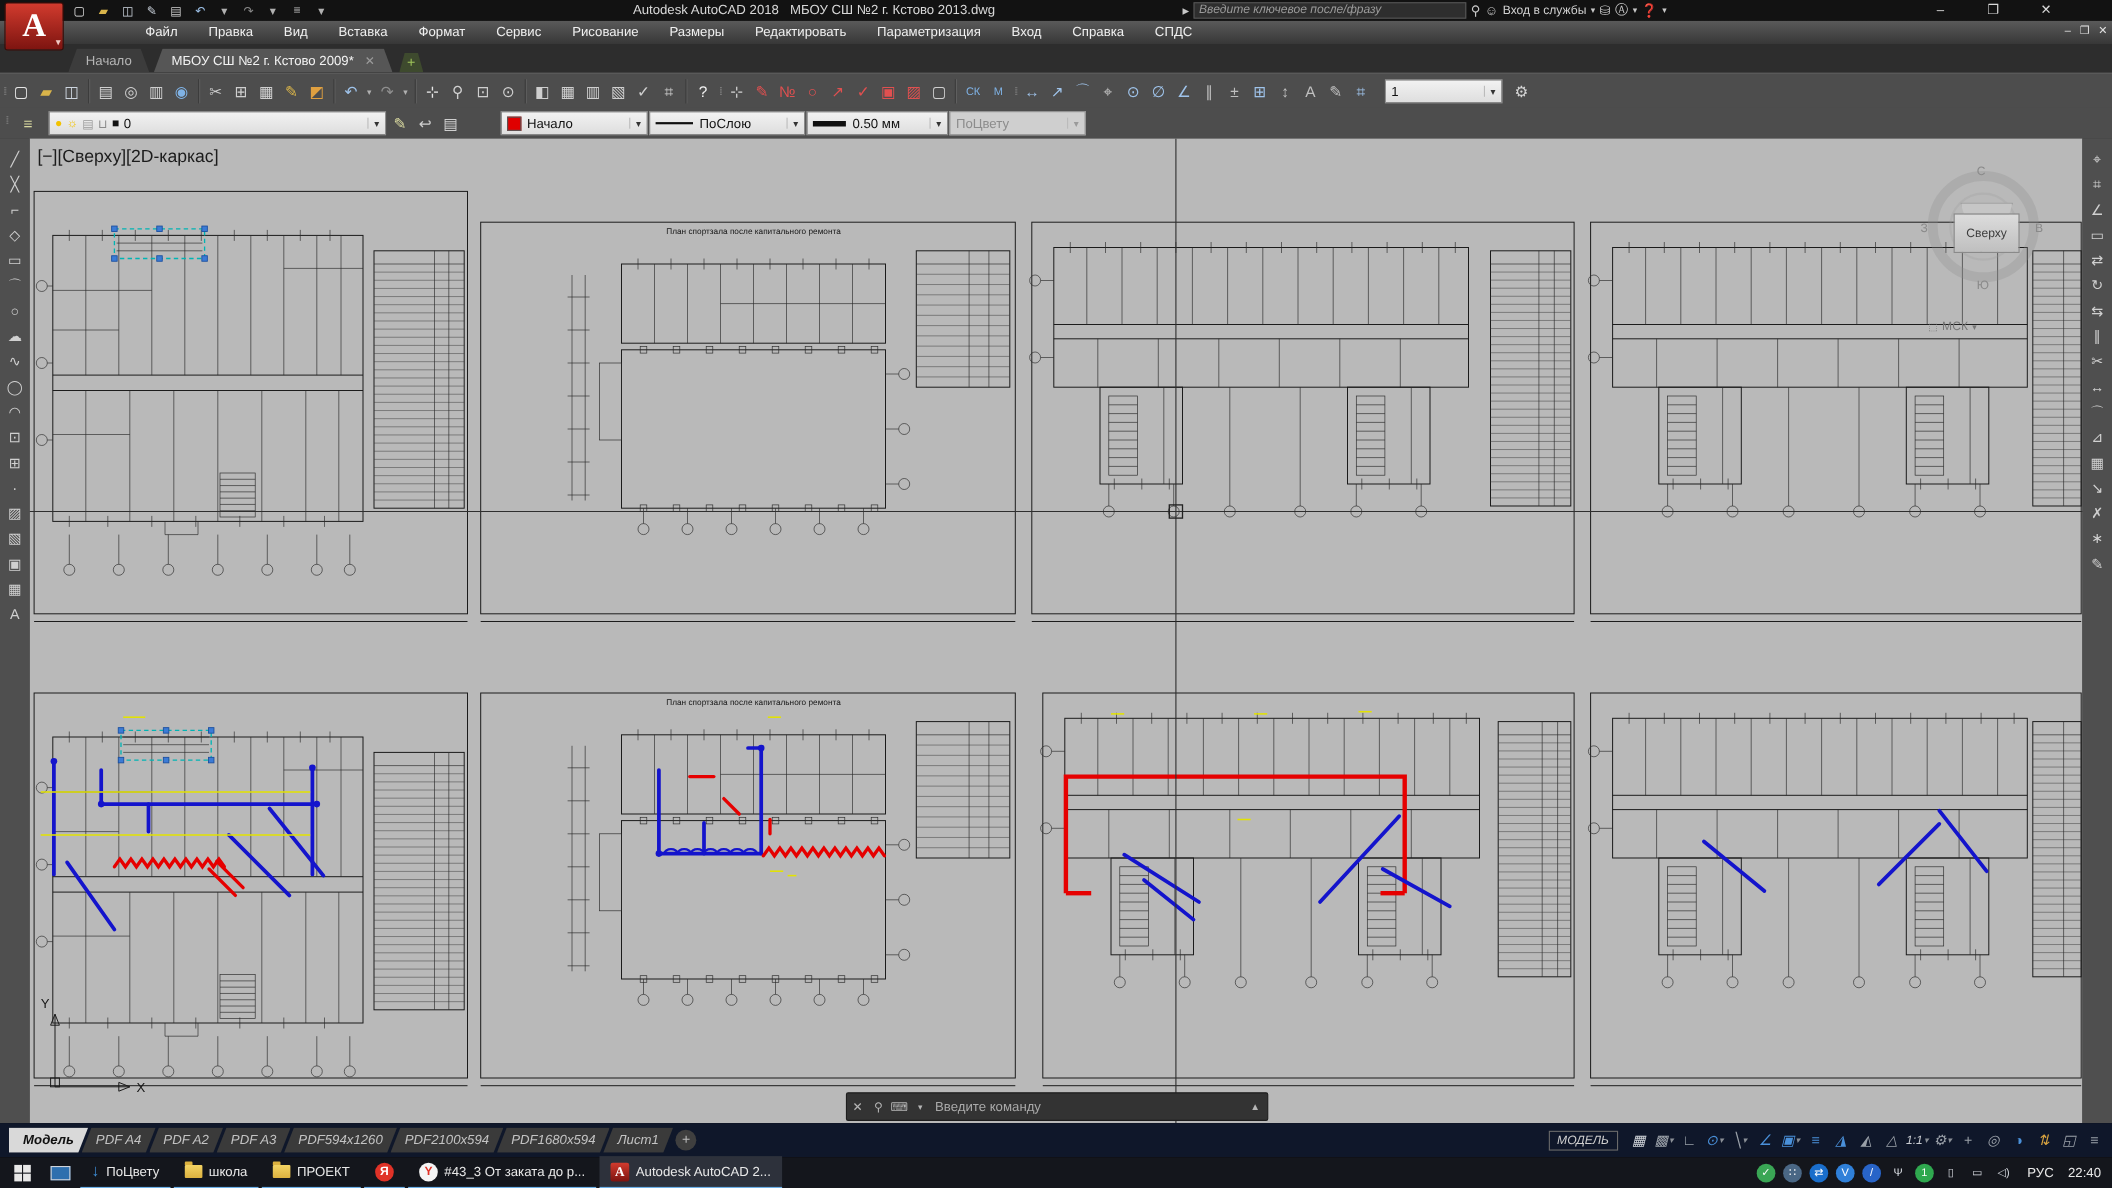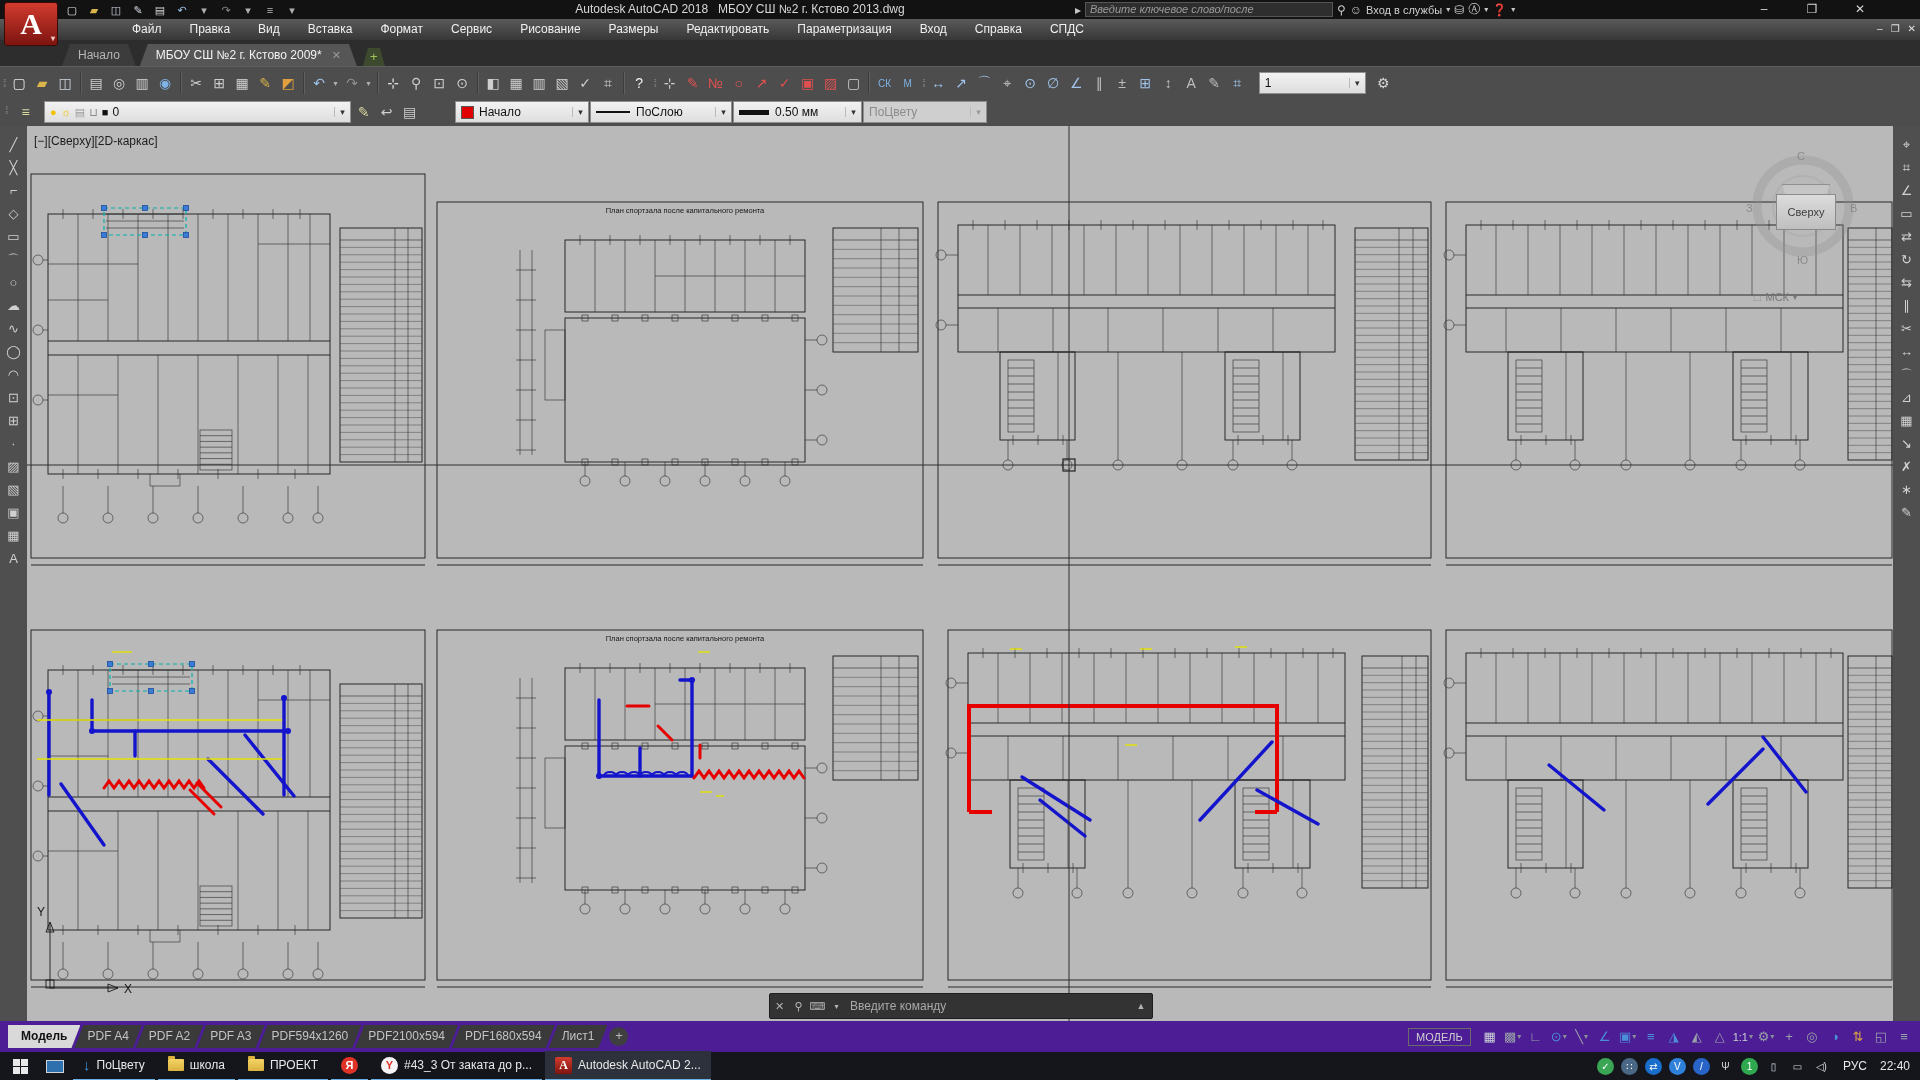--- a/index.html
+++ b/index.html
@@ -59,36 +59,36 @@
   #layer-combo{left:44px;width:300px;}
   #layer-combo .lic{margin-right:4px;font-size:11px;}
   
   #workspace{left:0;top:126px;width:1920px;height:895px;background:#4f4f4f;}
   #canvas-bg{left:27px;top:0;width:1866px;height:895px;background:#b9b9b9;}
   .rail{top:0;height:895px;width:27px;background:#4f4f4f;display:flex;flex-direction:column;align-items:center;gap:2px;padding-top:8px;box-sizing:border-box;}
   #left-rail{left:0;}
   #right-rail{left:1893px;}
   .rail .ic{width:22px;height:21px;font-size:13px;color:#d0d0d0;}
   #cadsvg{left:0;top:0;}
-  #vp-label{left:34px;top:8px;color:#1c1c1c;font-size:12px;z-index:5;}
+  #vp-label{left:34px;top:8px;color:#1c1c1c;font-size:16px;z-index:5;}
   #ucs-mcK{left:1753px;top:165px;color:#777;font-size:11px;z-index:5;display:flex;align-items:center;gap:4px;}
   #viewcube-face{left:1776px;top:68px;width:58px;height:34px;background:linear-gradient(#dcdcdc,#bfbfbf);
      border:1px solid #8a8a8a;z-index:5;display:flex;align-items:center;justify-content:center;
      font-size:11px;color:#3c3c3c;}
   #viewcube-top{left:1782px;top:58px;width:46px;height:10px;background:#c6c6c6;border:1px solid #8f8f8f;z-index:5;
      clip-path:polygon(8% 100%,92% 100%,100% 0,0 0);}
   .cube-letter{position:absolute;color:#8a8a8a;font-size:11px;z-index:5;}
   
   #cmdbar{left:769px;top:867px;width:382px;height:24px;background:#333;border:1px solid #1e1e1e;
           display:flex;align-items:center;z-index:6;border-radius:2px;}
   #cmdbar .cic{width:19px;text-align:center;color:#b5b5b5;font-size:11px;}
   #cmd-input{flex:1;color:#a9a9a9;font-size:12px;padding-left:4px;}
   #cmd-up{width:22px;text-align:center;color:#b5b5b5;font-size:9px;}
   
-  #bottombar{left:0;top:1021px;width:1920px;height:31px;background:#4c1d95;display:flex;align-items:center;}
+  #bottombar{left:0;top:1021px;width:1920px;height:31px;background:#0f172a;display:flex;align-items:center;font-style:italic;}
   .ltab{height:23px;line-height:23px;padding:0 13px;font-size:12px;color:#c3c3c3;background:#3a3a3a;
         margin-left:-6px;clip-path:polygon(9px 0,100% 0,calc(100% - 9px) 100%,0 100%);}
   .ltab:first-child{margin-left:8px;clip-path:polygon(0 0,100% 0,calc(100% - 9px) 100%,0 100%);}
   .ltab.active{background:#d9d9d9;color:#111;font-weight:bold;}
   #lt-plus{width:19px;height:19px;margin-left:2px;border-radius:50%;background:#3f3f3f;color:#bbb;
            text-align:center;line-height:18px;font-size:13px;}
   #statusicons{margin-left:auto;display:flex;align-items:center;gap:3px;padding-right:6px;}
   #model-badge{border:1px solid #6a6a6a;color:#cfcfcf;font-size:11px;padding:2px 7px;margin-right:6px;}
   .sic{display:inline-flex;align-items:center;justify-content:center;min-width:20px;height:20px;
        font-size:13px;color:#9aa0a8;}
@@ -136,21 +136,21 @@
     <span class="ic" style="color: rgb(159, 195, 234);">↶</span>
     <span class="ic small">▾</span>
     <span class="ic" style="color: rgb(138, 138, 138);">↷</span>
     <span class="ic small">▾</span>
     <span class="ic" style="color: rgb(189, 189, 189);">≡</span>
     <span class="ic small">▾</span>
   </div>
 <div class="abs" id="title-text">Autodesk AutoCAD 2018   МБОУ СШ №2 г. Кстово 2013.dwg</div>
 <div class="abs" id="infocenter">
   <span class="tb-ic">▸</span>
-  <div id="search-box">Введите ключевое слово/после</div>
+  <div id="search-box">Введите ключевое после/фразу</div>
   <span class="tb-ic">⚲</span>
   <span class="tb-ic">☺</span>
   <span id="signin-label">Вход в службы</span>
   <span class="tb-ic" style="font-size:8px">▾</span>
   <span class="tb-ic">⛁</span>
   <span class="tb-ic">Ⓐ</span>
   <span class="tb-ic" style="font-size:8px">▾</span>
   <span class="tb-ic">❓</span>
   <span class="tb-ic" style="font-size:8px">▾</span>
 </div>

